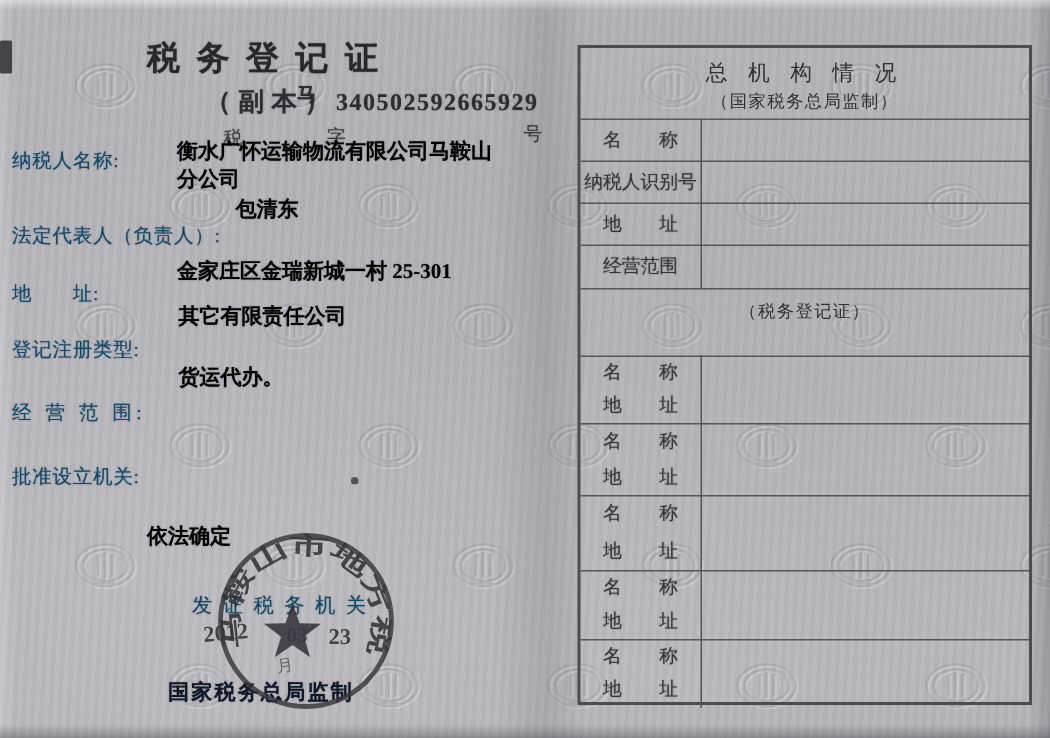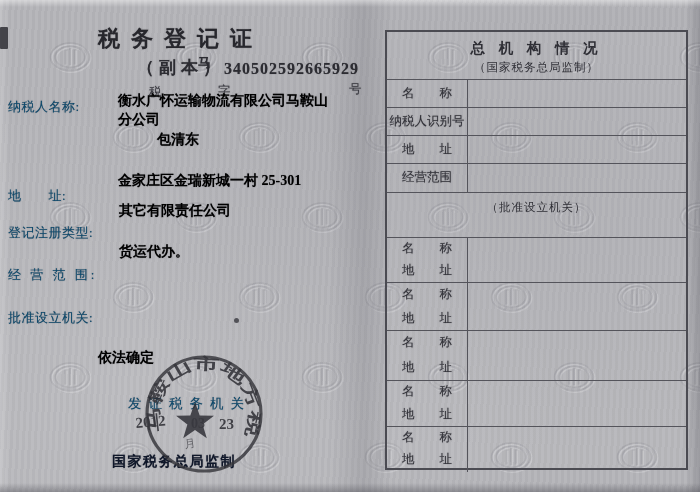--- a/index.html
+++ b/index.html
@@ -27,21 +27,21 @@
   .prefix{left:198px;top:54px;font-size:13px;font-weight:bold;}
   .serial{left:224px;top:60px;font-size:16px;font-weight:bold;letter-spacing:1px;}
   .tpl{font-size:12.5px;color:#3c3c43;}
   .edge-mark{position:absolute;left:0;top:27px;width:8px;height:22px;background:#2e2e34;opacity:.85;border-radius:1px;}
   .ink-dot{position:absolute;left:234px;top:318px;width:5px;height:5px;border-radius:50%;background:#38383e;opacity:.8;}
   
   .rt{position:absolute;left:385px;top:30px;width:303px;height:440px;border:2px solid #4b4b52;background:rgba(255,255,255,.05);}
   .rt-h{position:absolute;left:0;right:0;height:0;border-top:1.5px solid #54545b;}
   .rt-v{position:absolute;width:0;border-left:1.5px solid #54545b;left:80px;}
   .rt-head{position:absolute;left:0;right:0;text-align:center;color:#2f2f36;}
-  .rt-head .h1{font-size:14.5px;font-weight:bold;letter-spacing:5px;text-align:center;}
+  .rt-head .h1{font-size:14.5px;font-weight:normal;letter-spacing:5px;text-align:center;}
   .rt-head .h2{font-size:11.5px;letter-spacing:1px;margin-top:2px;}
   .cell{position:absolute;left:0;width:80px;display:flex;align-items:center;justify-content:center;
         font-size:12.5px;color:#34343b;text-shadow:0 0 1px rgba(40,40,46,.5);}
   .blk{position:absolute;left:0;width:80px;display:flex;flex-direction:column;justify-content:space-around;
        font-size:12.5px;color:#34343b;text-align:center;text-shadow:0 0 1px rgba(40,40,46,.5);}
   
   .seal{position:absolute;left:119px;top:329px;width:170px;height:170px;opacity:.92;}
   .seal text{fill:#2b2b31;font-family:"Liberation Serif","DejaVu Serif",serif;}
 </style>
 </head>
@@ -175,20 +175,21 @@
   <div class="t serial">340502592665929</div>
   <div class="t tpl" style="left:149px;top:84px">税</div>
   <div class="t tpl" style="left:218px;top:83px">字</div>
   <div class="t tpl" style="left:349px;top:81px">号</div>
 
   <div class="t lbl" style="left:8px;top:98px">纳税人名称:</div>
   <div class="t val" style="left:118px;top:92px">衡水广怀运输物流有限公司马鞍山</div>
   <div class="t val" style="left:118px;top:111px">分公司</div>
 
   <div class="t val" style="left:157px;top:131px">包清东</div>
+  <div class="t lbl" style="left:8px;top:148px">法定代表人（负责人）:</div>
 
   <div class="t val" style="left:118px;top:172px">金家庄区金瑞新城一村 25-301</div>
   <div class="t lbl" style="left:8px;top:187px">地　　址:</div>
 
   <div class="t lbl" style="left:8px;top:224px">登记注册类型:</div>
   <div class="t val" style="left:119px;top:202px">其它有限责任公司</div>
 
   <div class="t val" style="left:119px;top:243px">货运代办。</div>
   <div class="t lbl" style="left:8px;top:309px">批准设立机关:</div>
 
@@ -231,21 +232,21 @@
     <div class="rt-head" style="top:7px">
       <div class="h1">总 机 构 情 况</div>
       <div class="h2">（国家税务总局监制）</div>
     </div>
     <div class="cell" style="top:47px;height:28px">名　　称</div>
     <div class="cell" style="top:75px;height:28px">纳税人识别号</div>
     <div class="cell" style="top:103px;height:28px">地　　址</div>
     <div class="cell" style="top:131px;height:29px">经营范围</div>
 
     <div class="rt-head" style="top:166px">
-      <div class="h2">（批准设立机关）</div>
+      <div class="h2">（税务登记证）</div>
     </div>
     <div class="blk" style="top:205px;height:45px">
       <span>名　　称</span>
       <span>地　　址</span>
     </div>
     <div class="blk" style="top:250px;height:48px">
       <span>名　　称</span>
       <span>地　　址</span>
     </div>
     <div class="blk" style="top:298px;height:50px">

